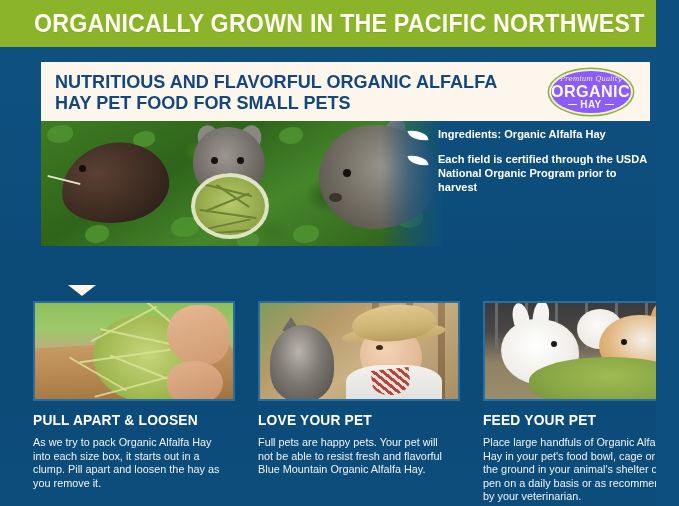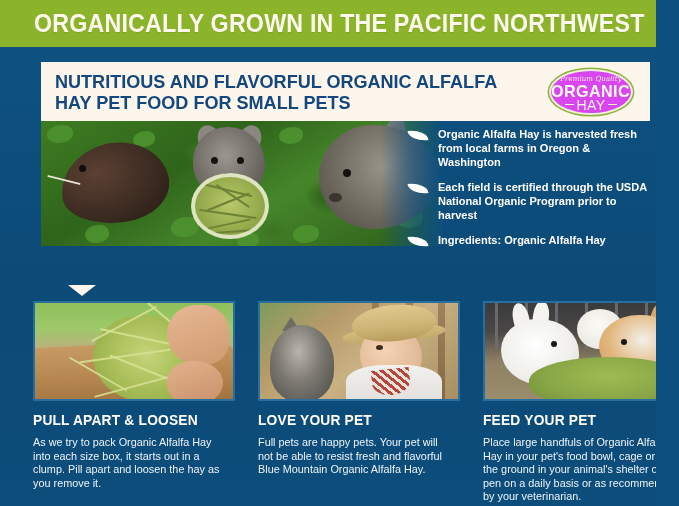--- a/index.html
+++ b/index.html
@@ -72,21 +72,21 @@
     max-width: 480px;
   }
 
   .organic-badge {
     position: absolute;
     right: 17px;
     top: 50%;
     transform: translateY(-50%);
     width: 84px; height: 46px;
     border-radius: 50%;
-    background: #d946ef;
+    background: #8b5cf6;
     border: 2px solid #f3eddf;
     box-shadow: 0 0 0 1.5px #8eb33a;
     display: flex;
     flex-direction: column;
     align-items: center;
     justify-content: center;
     overflow: hidden;
   }
   .badge-script {
     font-family: "DejaVu Serif", serif;
@@ -106,22 +106,22 @@
     letter-spacing: 0.4px;
     transform: scaleX(0.95);
     white-space: nowrap;
   }
   .badge-sub {
     display: flex; align-items: center; gap: 3px;
     margin-top: 1px;
   }
   .badge-sub-text {
     font-family: "Liberation Sans Narrow", "Liberation Sans", sans-serif;
-    font-weight: normal;
-    font-size: 14px;
+    font-weight: bold;
+    font-size: 10px;
     color: #f7f4e8;
     letter-spacing: 0.4px;
     line-height: 8px;
   }
   .badge-dash {
     width: 9px; height: 1.5px;
     background: #f2efe0;
   }
 
   
@@ -497,29 +497,25 @@
         <span class="badge-dash"></span>
         <span class="badge-sub-text">HAY</span>
         <span class="badge-dash"></span>
       </div>
     </div>
   </div>
 
   <div class="bullets">
     <div class="bullet-row">
       <span class="leaf-icon"></span>
-      <span class="bullet-text">Organic Alfalfa Hay is harvested fresh from local farms in Oregon &amp; Washington</span>
+      <span class="bullet-text">Ingredients: Organic Alfalfa Hay</span>
     </div>
     <div class="bullet-row">
       <span class="leaf-icon"></span>
       <span class="bullet-text">Each field is certified through the USDA National Organic Program prior to harvest</span>
-    </div>
-    <div class="bullet-row">
-      <span class="leaf-icon"></span>
-      <span class="bullet-text">Ingredients: Organic Alfalfa Hay</span>
     </div>
   </div>
 
   <div class="feed-notch"></div>
 
   <div class="steps">
 
     <div class="step">
       <div class="step-photo">
         <div class="ph1"></div>

